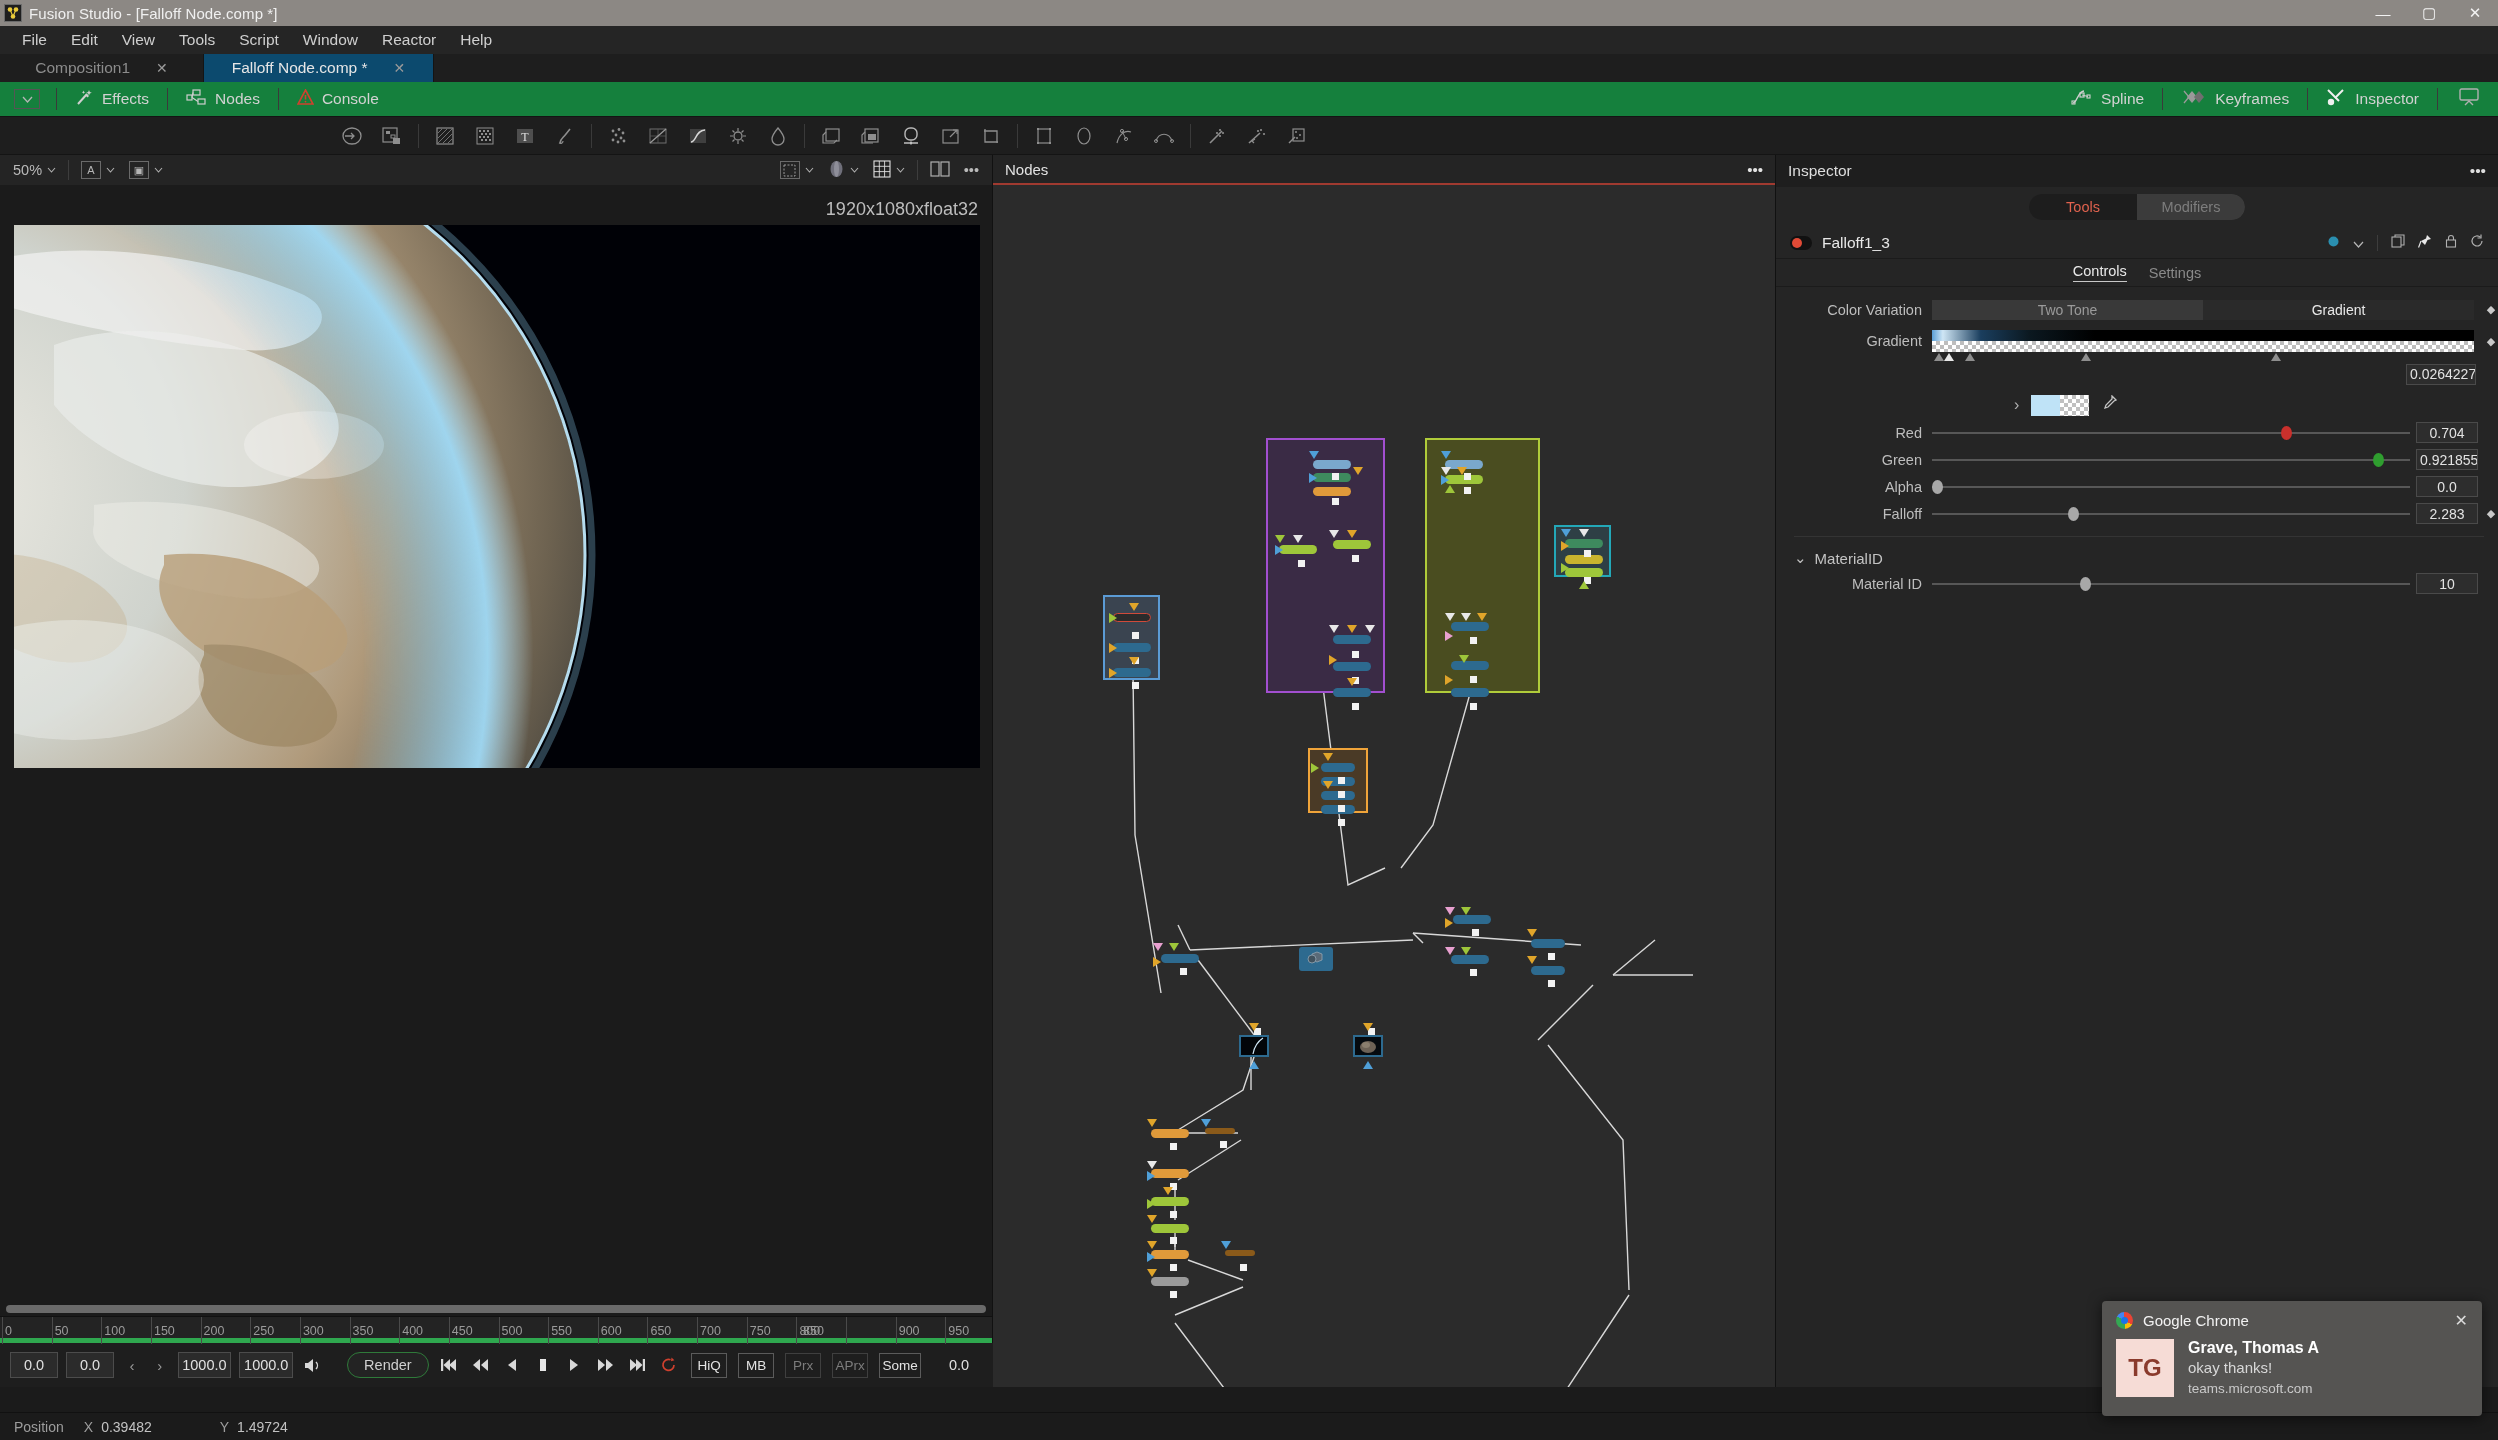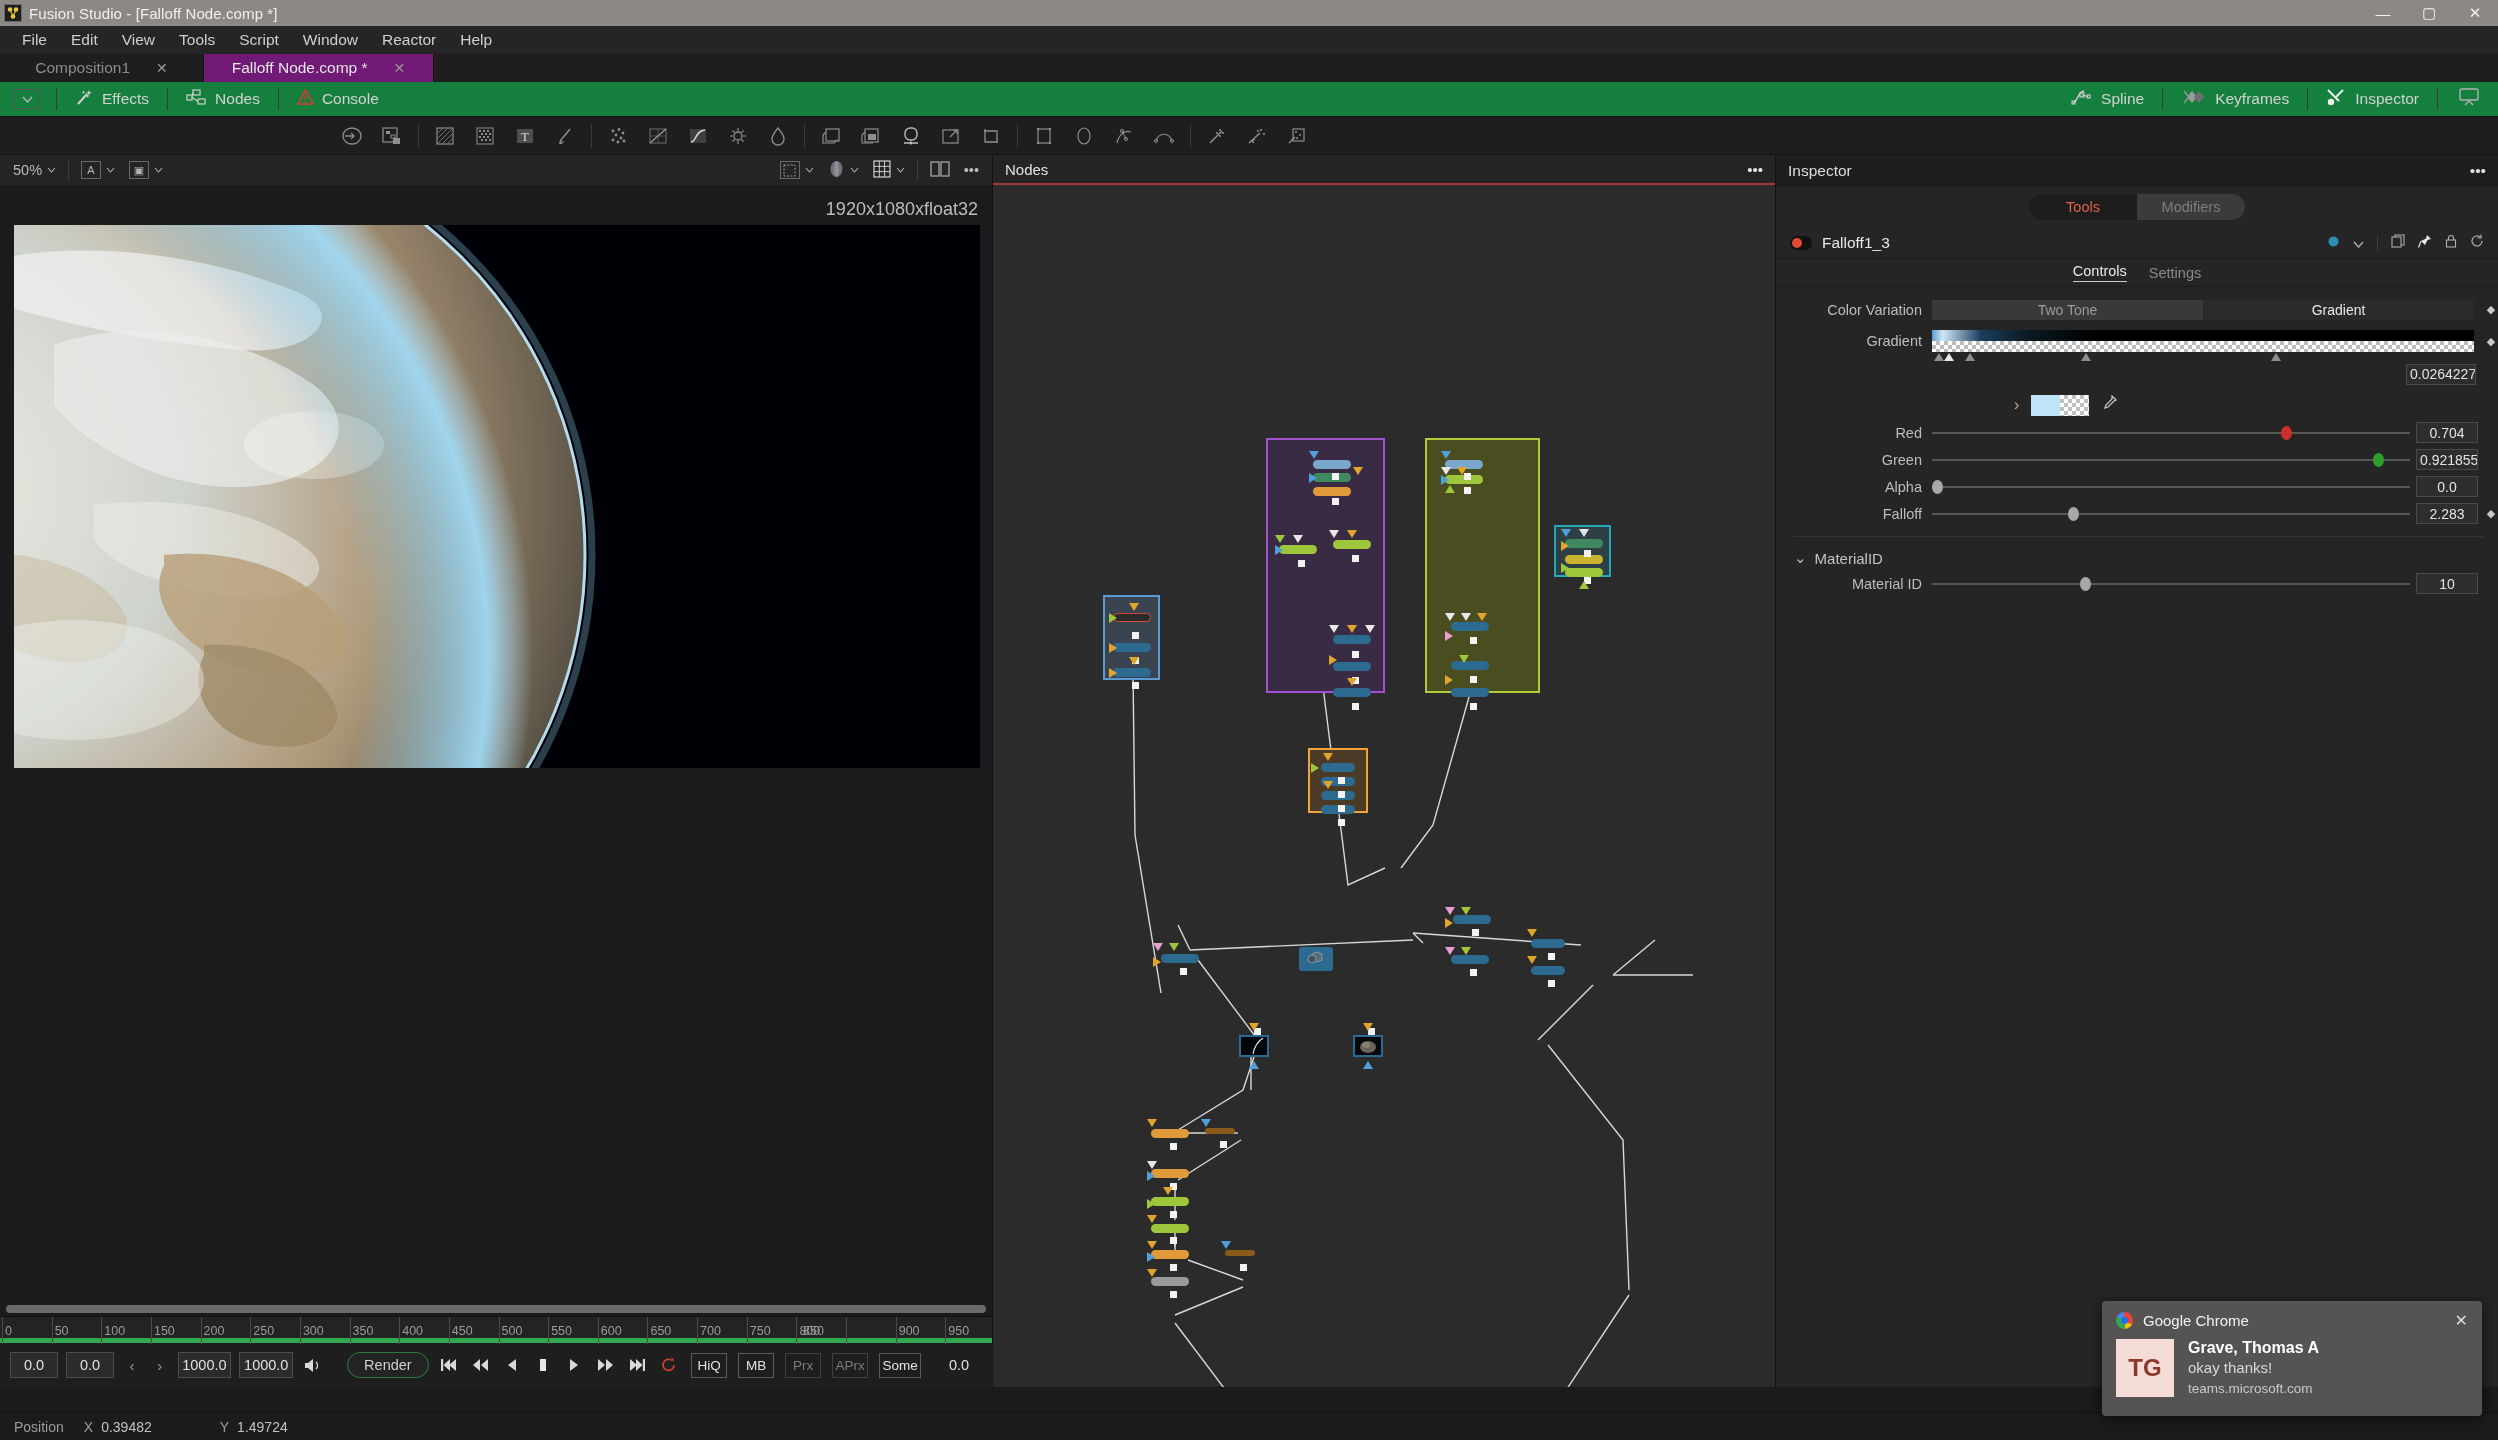--- a/index.html
+++ b/index.html
@@ -26,21 +26,21 @@
   
   .menubar{ height:28px; background:#252525; display:flex; align-items:center; padding-left:10px; }
   .menubar .mi{ padding:3px 12px; font-size:15.5px; color:#cfcfcf; }
   
   .comptabs{ height:28px; background:#1e1e1e; display:flex; align-items:flex-end; }
   .ctab{
     height:28px; min-width:200px; display:flex; align-items:center; justify-content:center;
     gap:26px; font-size:15.5px; color:#8c8c8c; background:#1e1e1e; padding:0 20px;
     border-right:1px solid #141414;
   }
-  .ctab.active{ background:#701a75; color:#e6e6e6;margin-top:24px; }
+  .ctab.active{ background:#0c4a6e; color:#e6e6e6;margin-top:24px; }
   .ctab .x{ font-size:14px; color:#9a9a9a; }
   
   .maintb{ height:35px; background:#15803d; display:flex; align-items:center;
            border-bottom:1px solid #141414; }
   .tbsep{ width:1px; height:22px; background:#3a3a3a; margin:0 2px; }
   .tbitem{ display:flex; align-items:center; gap:8px; padding:0 16px; height:100%;
            font-size:15.5px; color:#d2d2d2; }
   .chevbox{ width:26px; height:20px; border:1px solid #555; display:flex;
             align-items:center; justify-content:center; margin:0 14px; }
   .spacer{ flex:1; }

